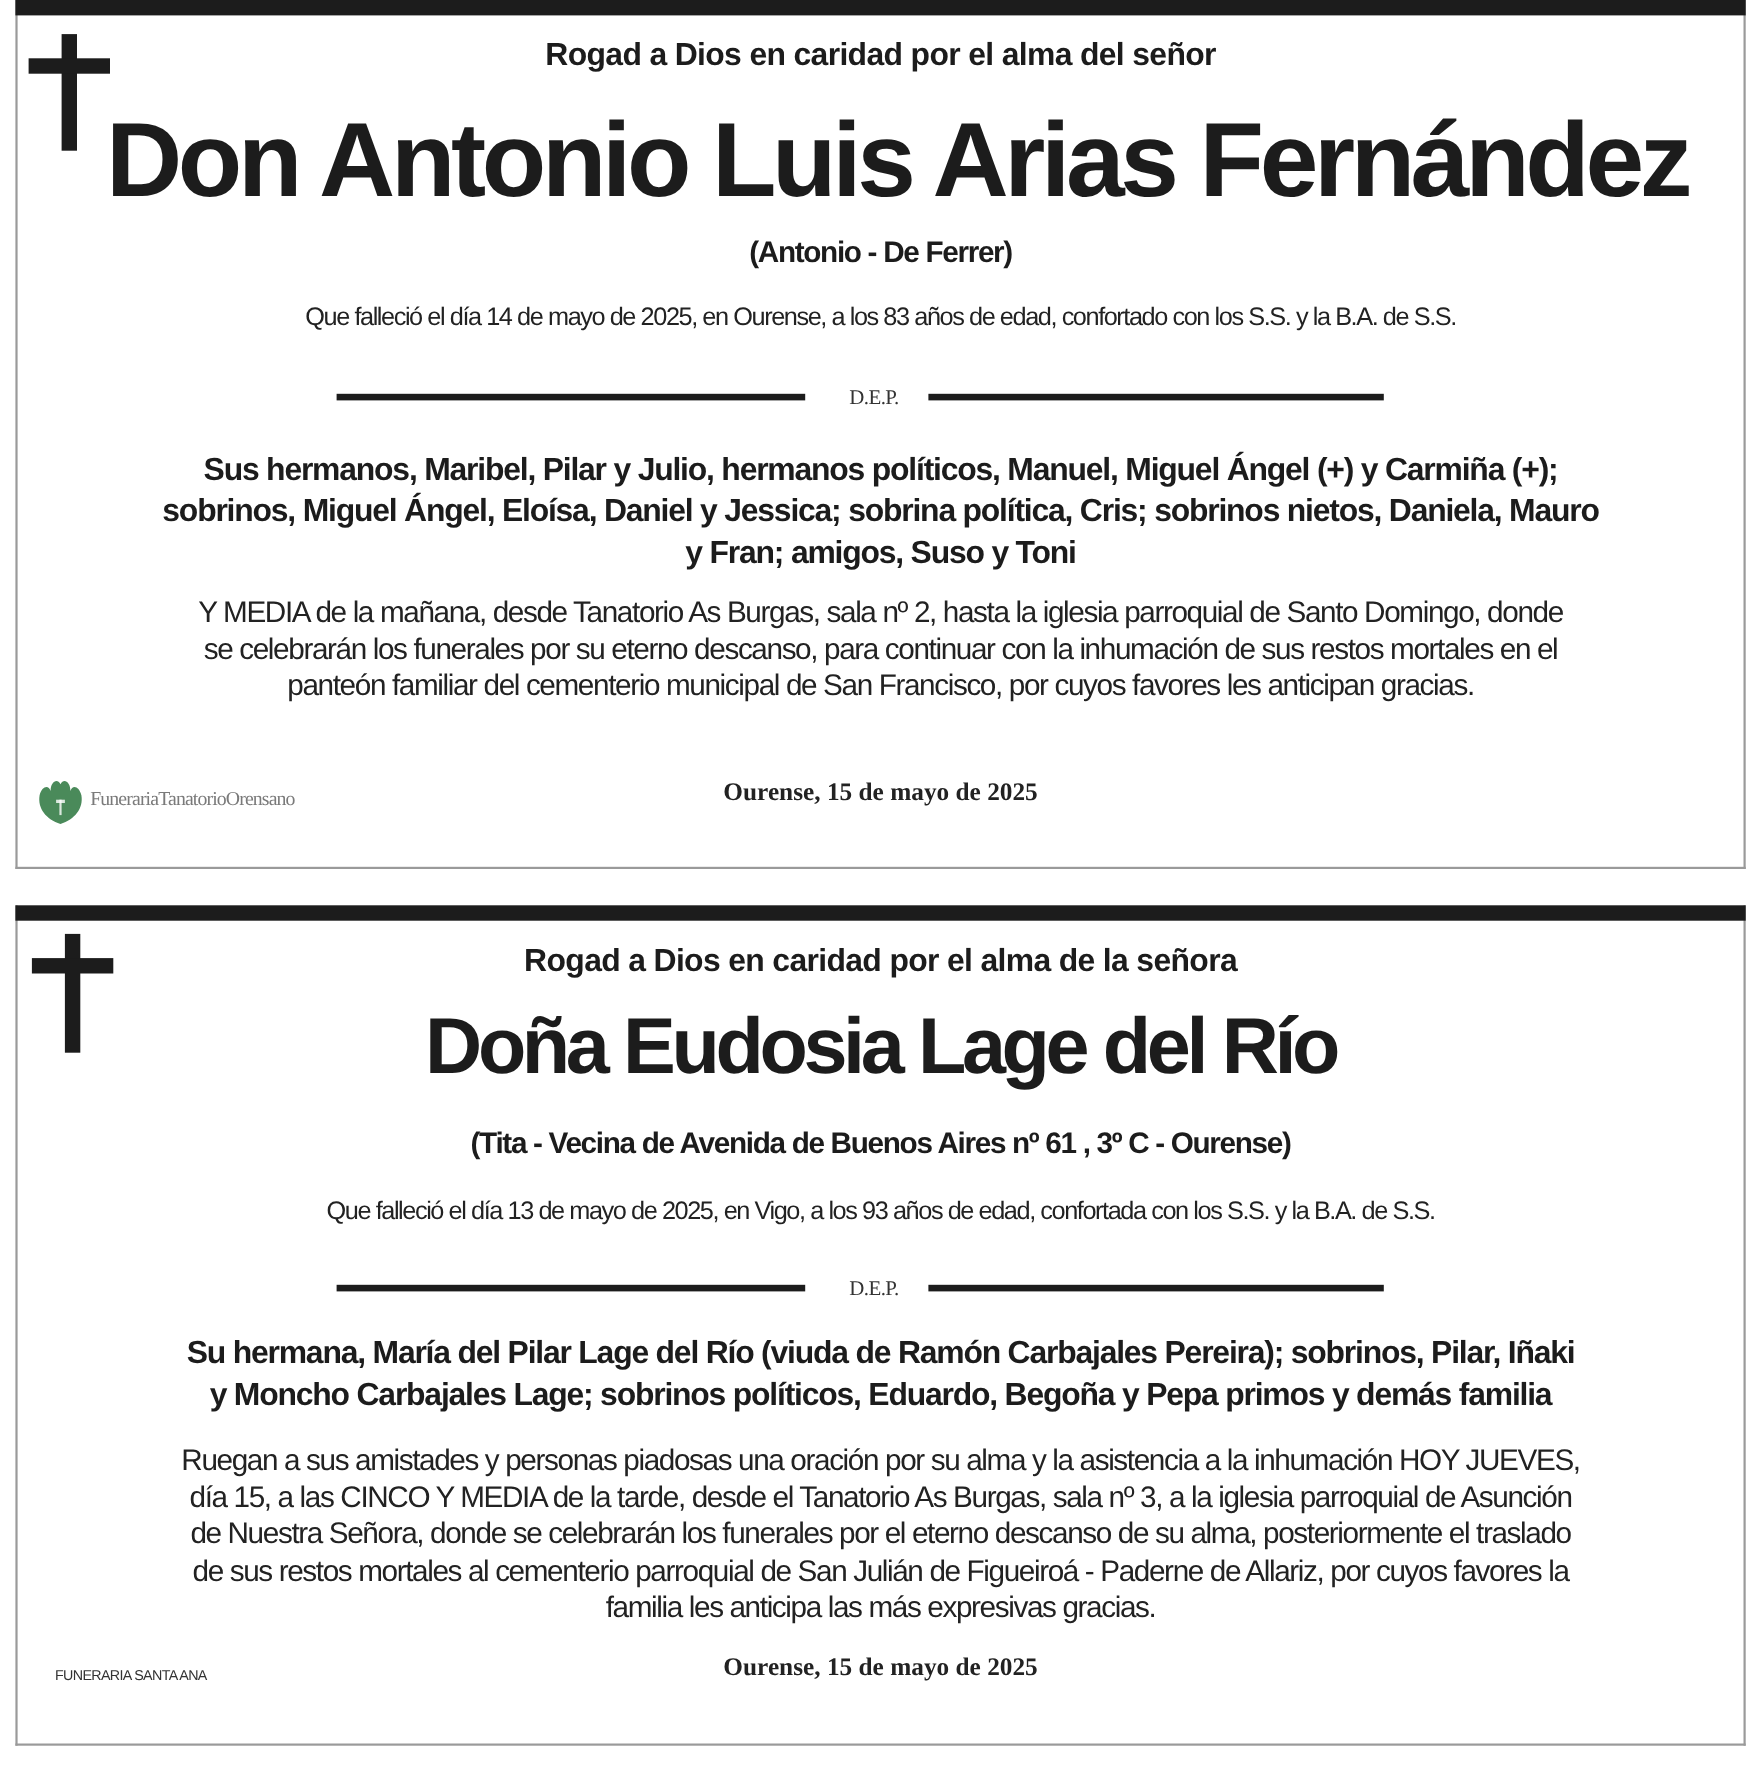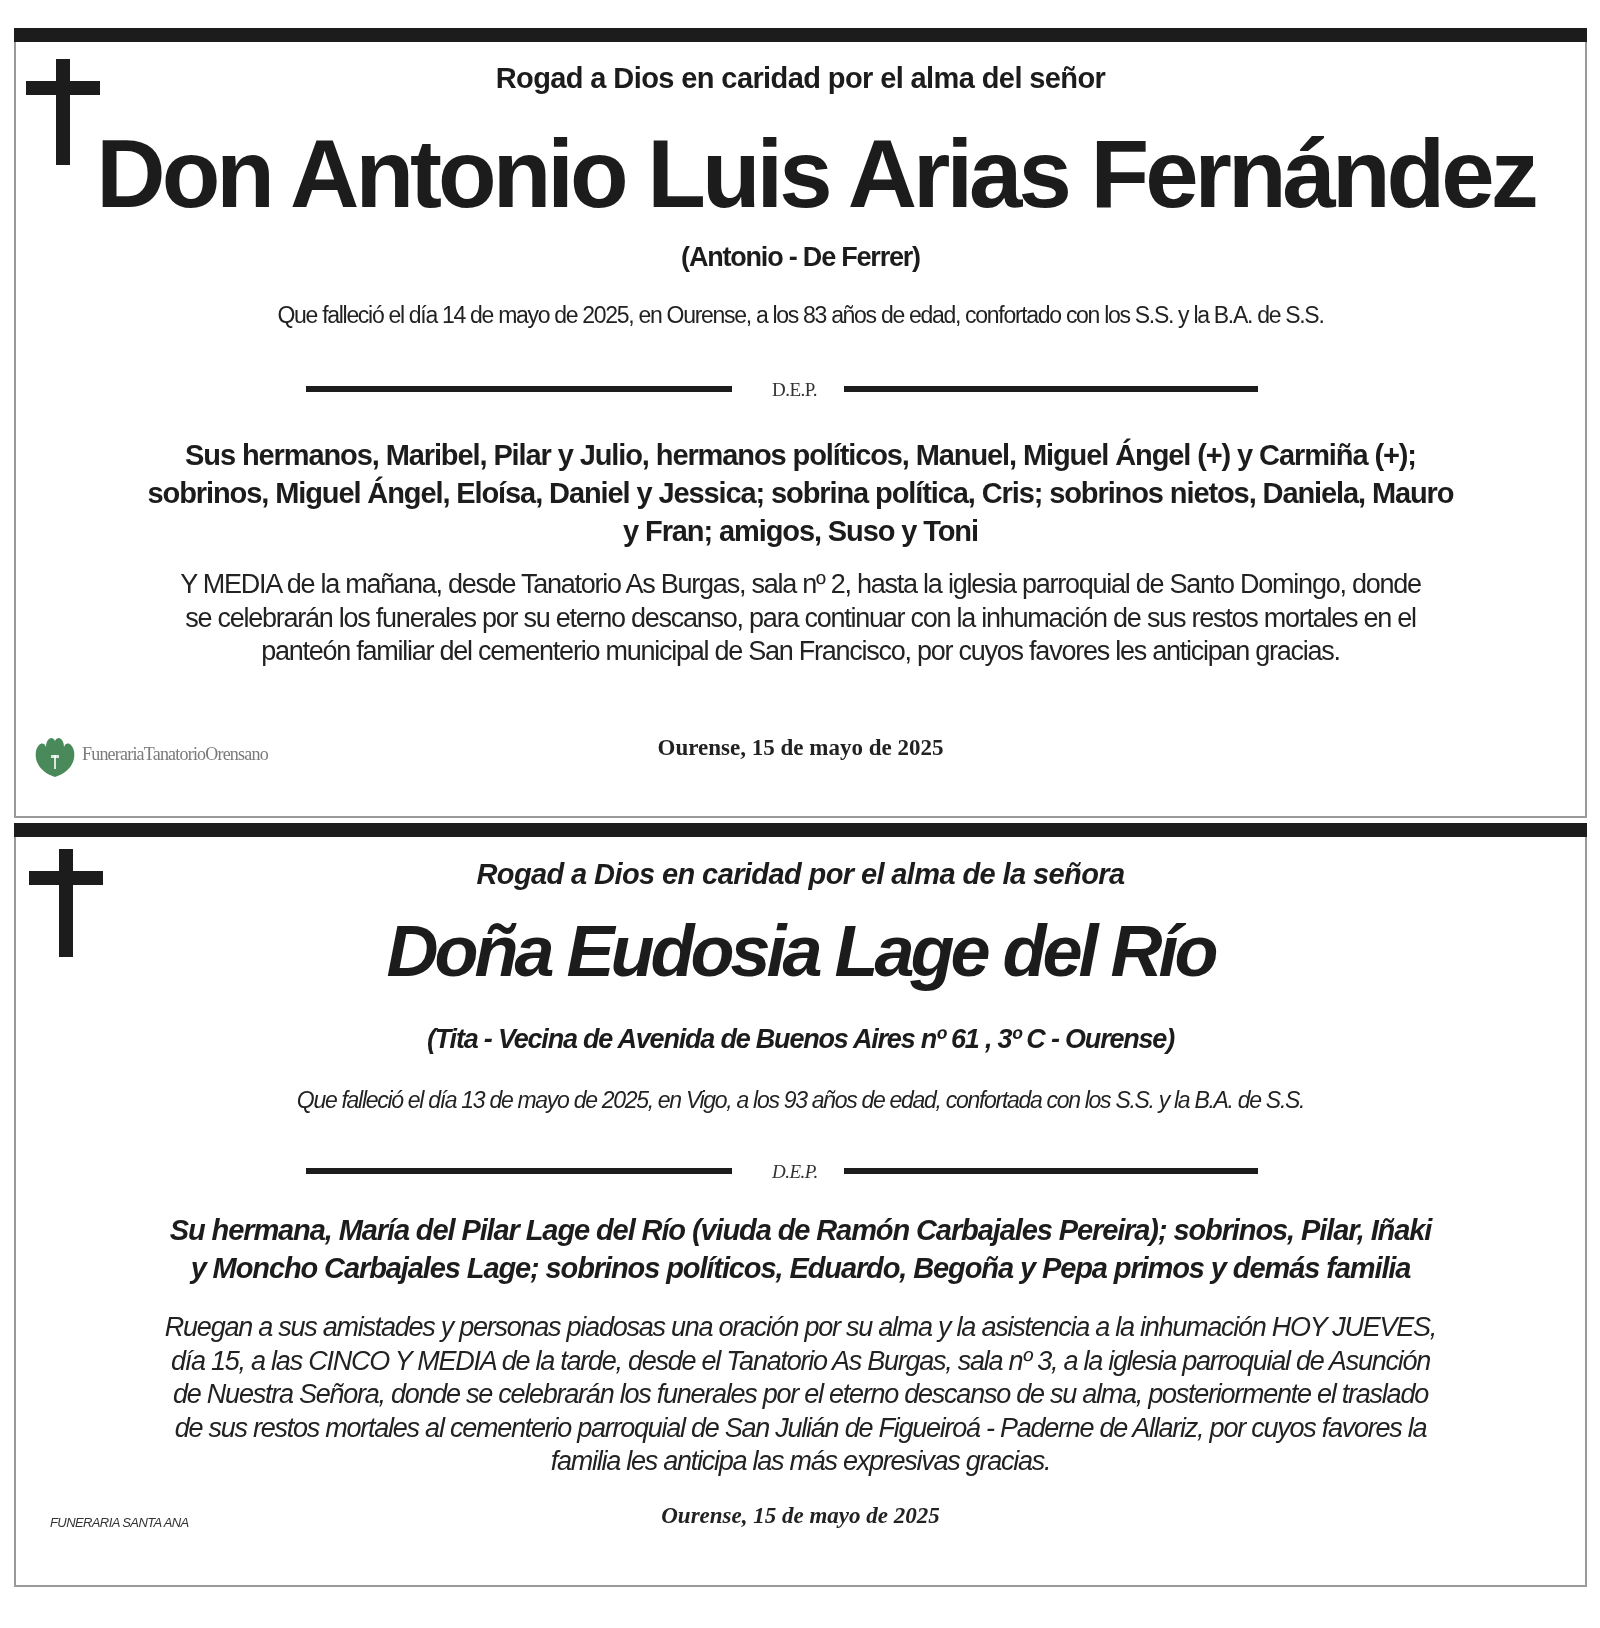--- a/index.html
+++ b/index.html
@@ -24,21 +24,21 @@
   .family { font-family: "Liberation Sans", sans-serif; font-weight: bold; font-size: 29px; letter-spacing: -1.1px; line-height: 38px; text-align: center; position: absolute; }
   .body-text { font-family: "Liberation Sans", sans-serif; font-size: 27px; letter-spacing: -1.25px; line-height: 33.5px; text-align: center; color: #222; position: absolute; }
   .date { font-family: "Liberation Serif", serif; font-weight: bold; font-size: 23px; color: #222; }
   .logo { position: absolute; display: flex; align-items: flex-end; }
   .logo-text { font-family: "Liberation Serif", serif; font-size: 18px; color: #7a7a7a; letter-spacing: -0.8px; margin-left: 2px; margin-bottom: 12px; }
   .funeraria2 { position: absolute; font-family: "Liberation Sans", sans-serif; font-size: 13px; color: #333; letter-spacing: -0.6px; }
 </style>
 </head>
 <body>
 
-<div class="card" style="top:28px; height:790px;">
+<div class="card" style="top:0; height:790px;">
   <div class="topbar"></div>
 
   <div class="cross" style="left:10px; top:31px; width:74px; height:106px;">
     <div class="v" style="left:30px; top:0; width:14px; height:106px;"></div>
     <div class="h" style="left:0; top:22px; width:74px; height:14px;"></div>
   </div>
 
   <div class="line pray" style="top:34px;">Rogad a Dios en caridad por el alma del señor</div>
   <div class="line name" style="top:98px; padding-left:30px;">Don Antonio Luis Arias Fernández</div>
   <div class="line alias" style="top:214px;">(Antonio - De Ferrer)</div>
@@ -67,21 +67,21 @@
   <div class="logo" style="left:14px; top:705px;">
     <svg width="50" height="44" viewBox="0 0 50 44">
       <path d="M25 44 C12 40 4 30 6 18 C8 10 14 8 16 14 C16 6 22 2 25 8 C28 2 34 6 34 14 C36 8 42 10 44 18 C46 30 38 40 25 44 Z" fill="#4a8a5a"></path>
       <rect x="21" y="22" width="8" height="3" fill="#fff" opacity="0.8"></rect>
       <rect x="24" y="22" width="2" height="14" fill="#fff" opacity="0.8"></rect>
     </svg>
     <span class="logo-text">FunerariaTanatorioOrensano</span>
   </div>
 </div>
 
-<div class="card" style="top:823px; height:764px;font-style:italic;">
+<div class="card" style="top:823px; height:764px;">
   <div class="topbar"></div>
 
   <div class="cross" style="left:13px; top:26px; width:74px; height:108px;">
     <div class="v" style="left:30px; top:0; width:14px; height:108px;"></div>
     <div class="h" style="left:0; top:22px; width:74px; height:14px;"></div>
   </div>
 
   <div class="line pray" style="top:35px;">Rogad a Dios en caridad por el alma de la señora</div>
   <div class="line name" style="top:92px; font-size:72px;">Doña Eudosia Lage del Río</div>
   <div class="line alias" style="top:201px;">(Tita - Vecina de Avenida de Buenos Aires nº 61 , 3º C - Ourense)</div>

